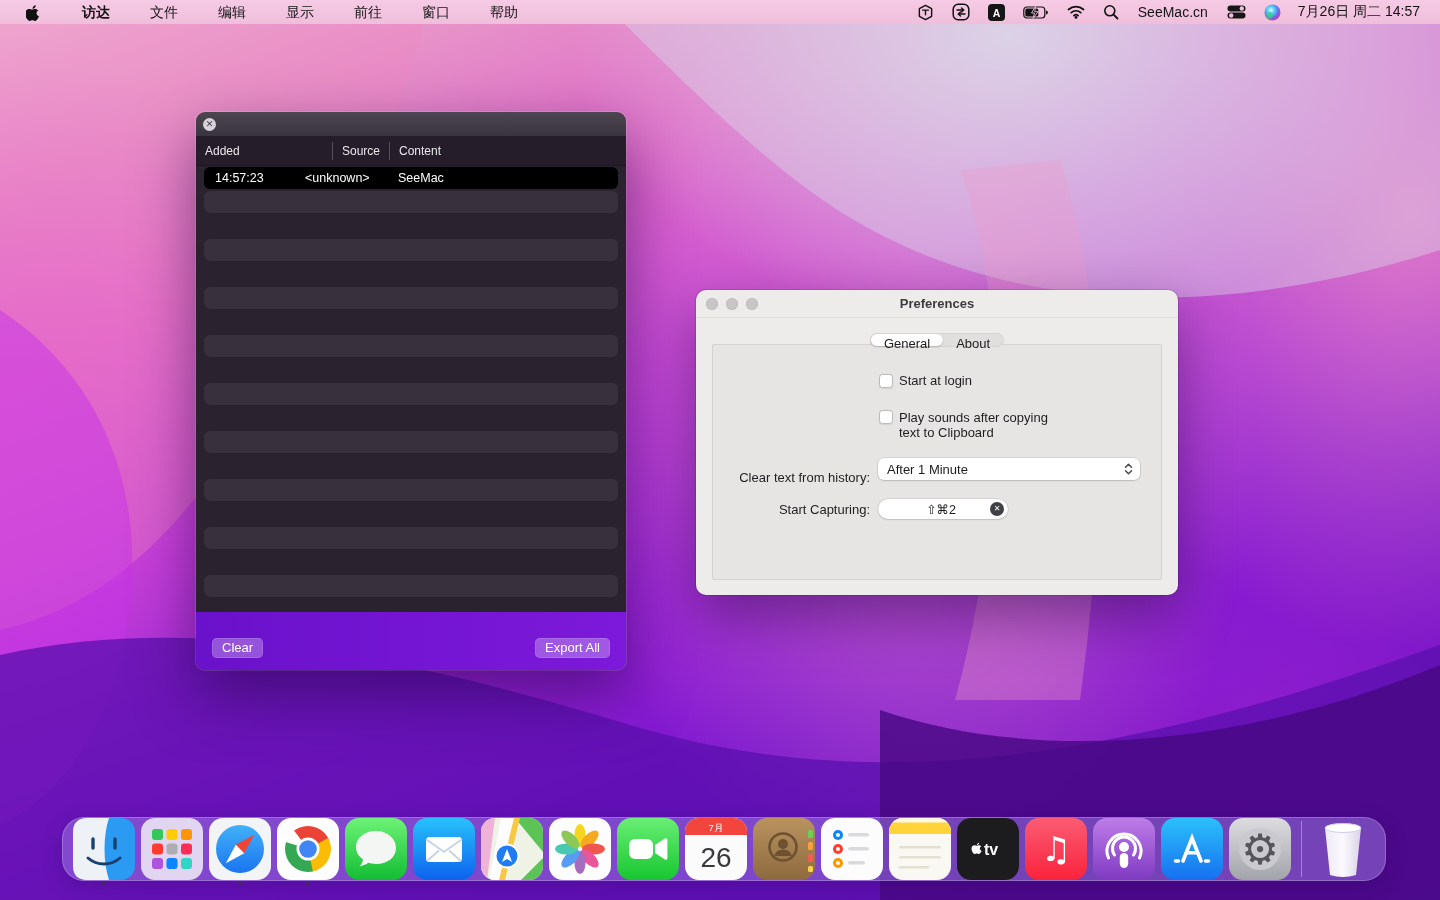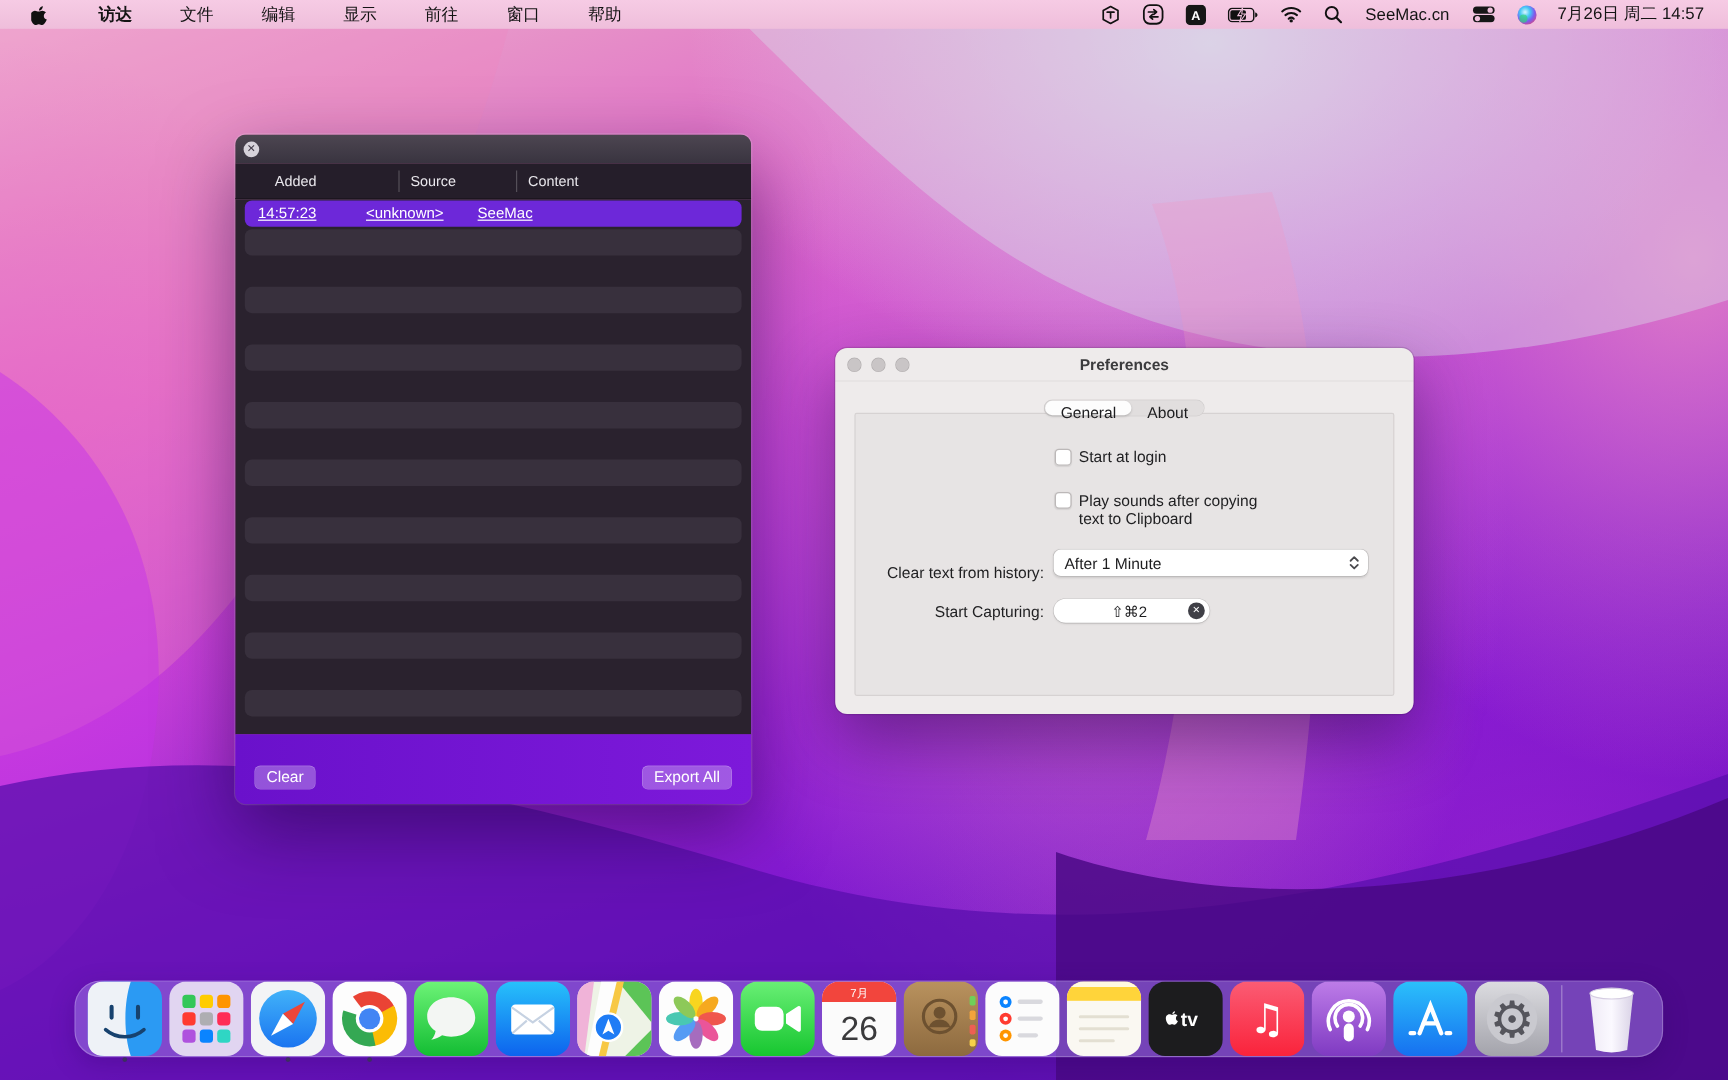--- a/index.html
+++ b/index.html
@@ -33,29 +33,29 @@
 
   
   .hist { position:absolute; left:196px; top:112px; width:430px; height:558px;
     border-radius:9px; overflow:hidden; box-shadow:0 24px 60px rgba(25,0,60,.5), 0 0 0 1px rgba(255,255,255,.18); }
   .hist-titlebar { height:24px; background:linear-gradient(180deg,#4d4651,#393440); position:relative; }
   .hist-close { position:absolute; left:7px; top:6px; width:13px; height:13px; border-radius:50%;
     background:#d6d2da; color:#413a47; font-size:9px; font-weight:bold; line-height:13px; text-align:center; cursor:default; }
   .hist-header { height:30px; background:#251e2a; display:grid; grid-template-columns:100px 93px 1fr;
     align-items:center; color:#e9e7ec; font-size:12px; border-bottom:1px solid #1c161f; }
   .hist-header .hc { height:18px; line-height:18px; }
-  .hist-header .hc:nth-child(1){ padding-left:33px; }
+  .hist-header .hc:nth-child(1){ padding-left:9px; }
   .hist-header .hc:nth-child(2){ padding-left:9px; border-left:1px solid rgba(255,255,255,.22);margin-left:36px; }
-  .hist-header .hc:nth-child(3){ padding-left:9px; border-left:1px solid rgba(255,255,255,.22);margin-left:41px; }
+  .hist-header .hc:nth-child(3){ padding-left:9px; border-left:1px solid rgba(255,255,255,.22); }
   .hist-rows { height:446px; background:#2a222e; overflow:hidden; padding-top:0; }
   .hrow { height:24px; position:relative; }
   .hrow .stripe { position:absolute; left:8px; right:8px; top:1px; bottom:1px; background:#38303d; border-radius:6px; }
   .hrow.selected { }
-  .hrow.selected .selbg { position:absolute; left:8px; right:8px; top:1px; bottom:1px; background:#6d28d9; border-radius:6px;
-    display:grid; grid-template-columns:92px 93px 1fr; align-items:center; color:#fff; font-size:12.5px;text-decoration:underline; }
+  .hrow.selected .selbg { position:absolute; left:8px; right:8px; top:1px; bottom:1px; background:#000000; border-radius:6px;
+    display:grid; grid-template-columns:92px 93px 1fr; align-items:center; color:#fff; font-size:12.5px; }
   .hrow.selected .cell:nth-child(1){ padding-left:11px; }
   .hrow.selected .cell:nth-child(2){ padding-left:9px; }
   .hrow.selected .cell:nth-child(3){ padding-left:9px; }
   .hist-bottom { height:58px; background:linear-gradient(90deg,#6a11cb,#7d19da); position:relative; }
   .hbtn { position:absolute; top:26px; height:20px; border-radius:5px; background:rgba(255,255,255,.28);
     color:#fff; font-size:13px; line-height:20px; padding:0 10px; cursor:default; box-shadow:inset 0 0 0 .5px rgba(255,255,255,.25); }
   .hbtn.clear { left:16px; }
   .hbtn.export { right:16px; }
 
   

